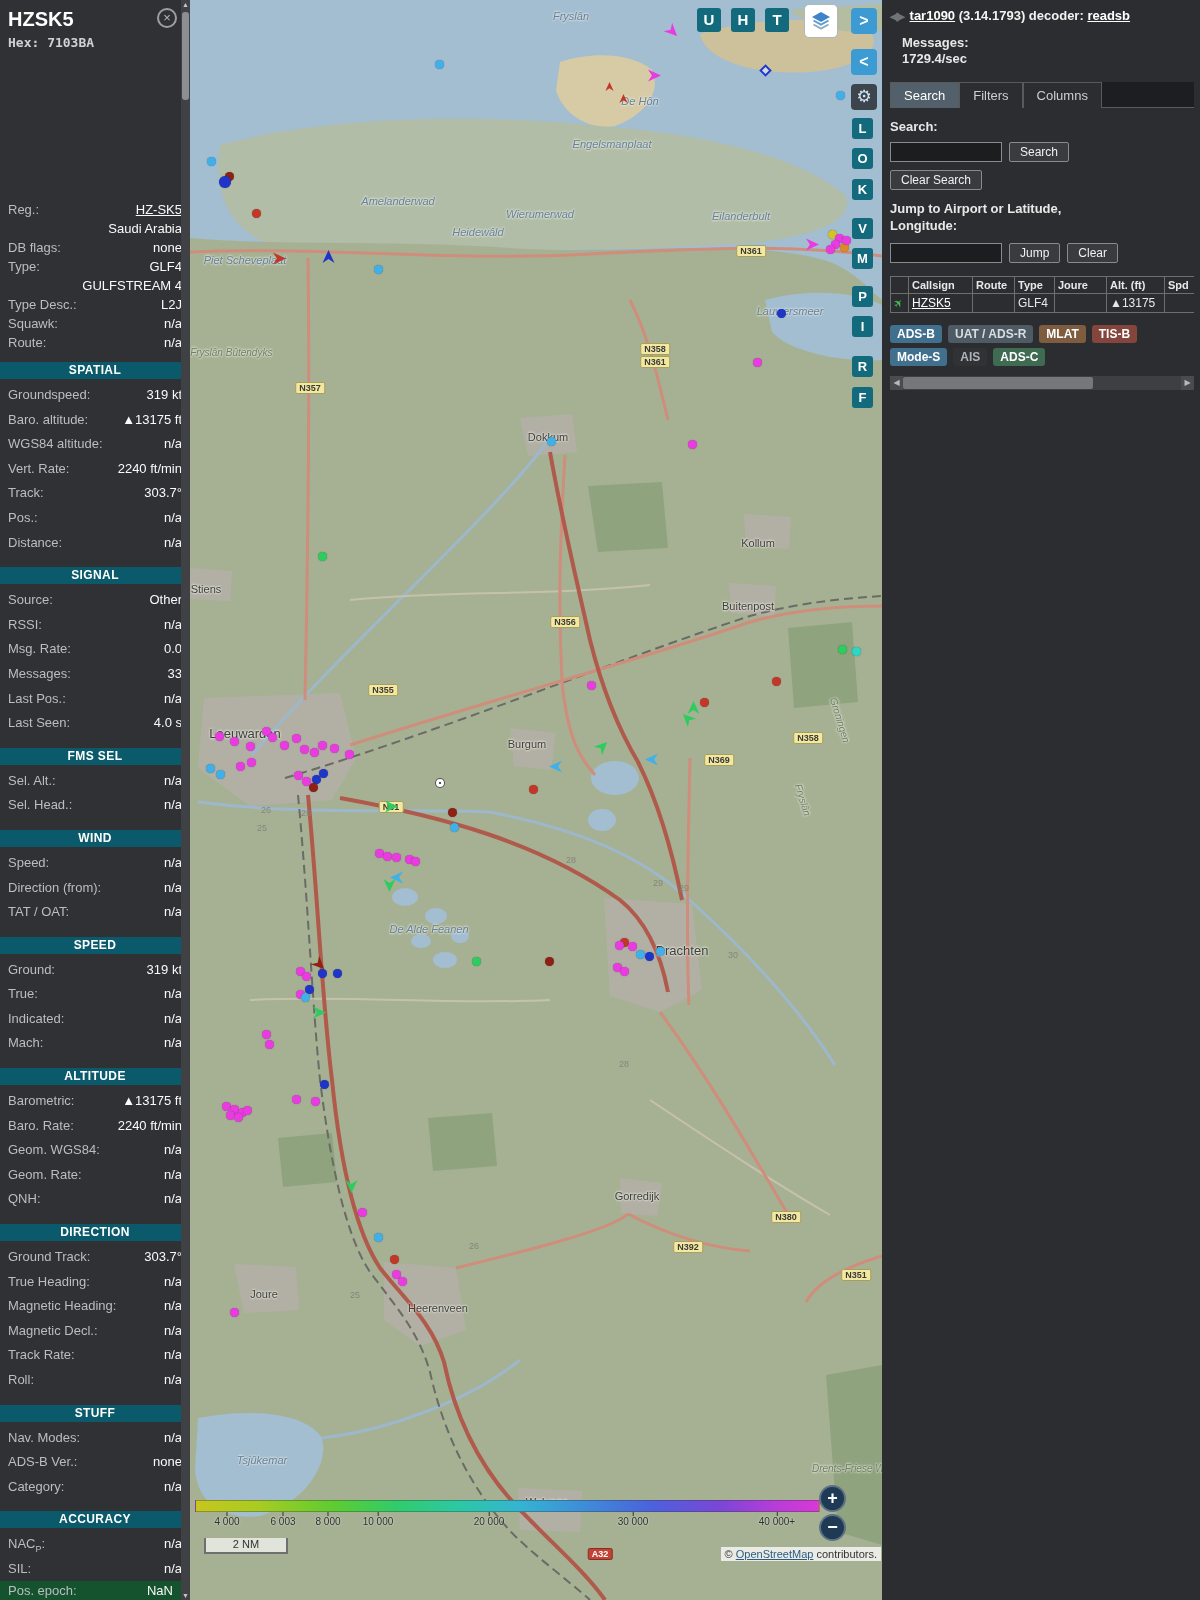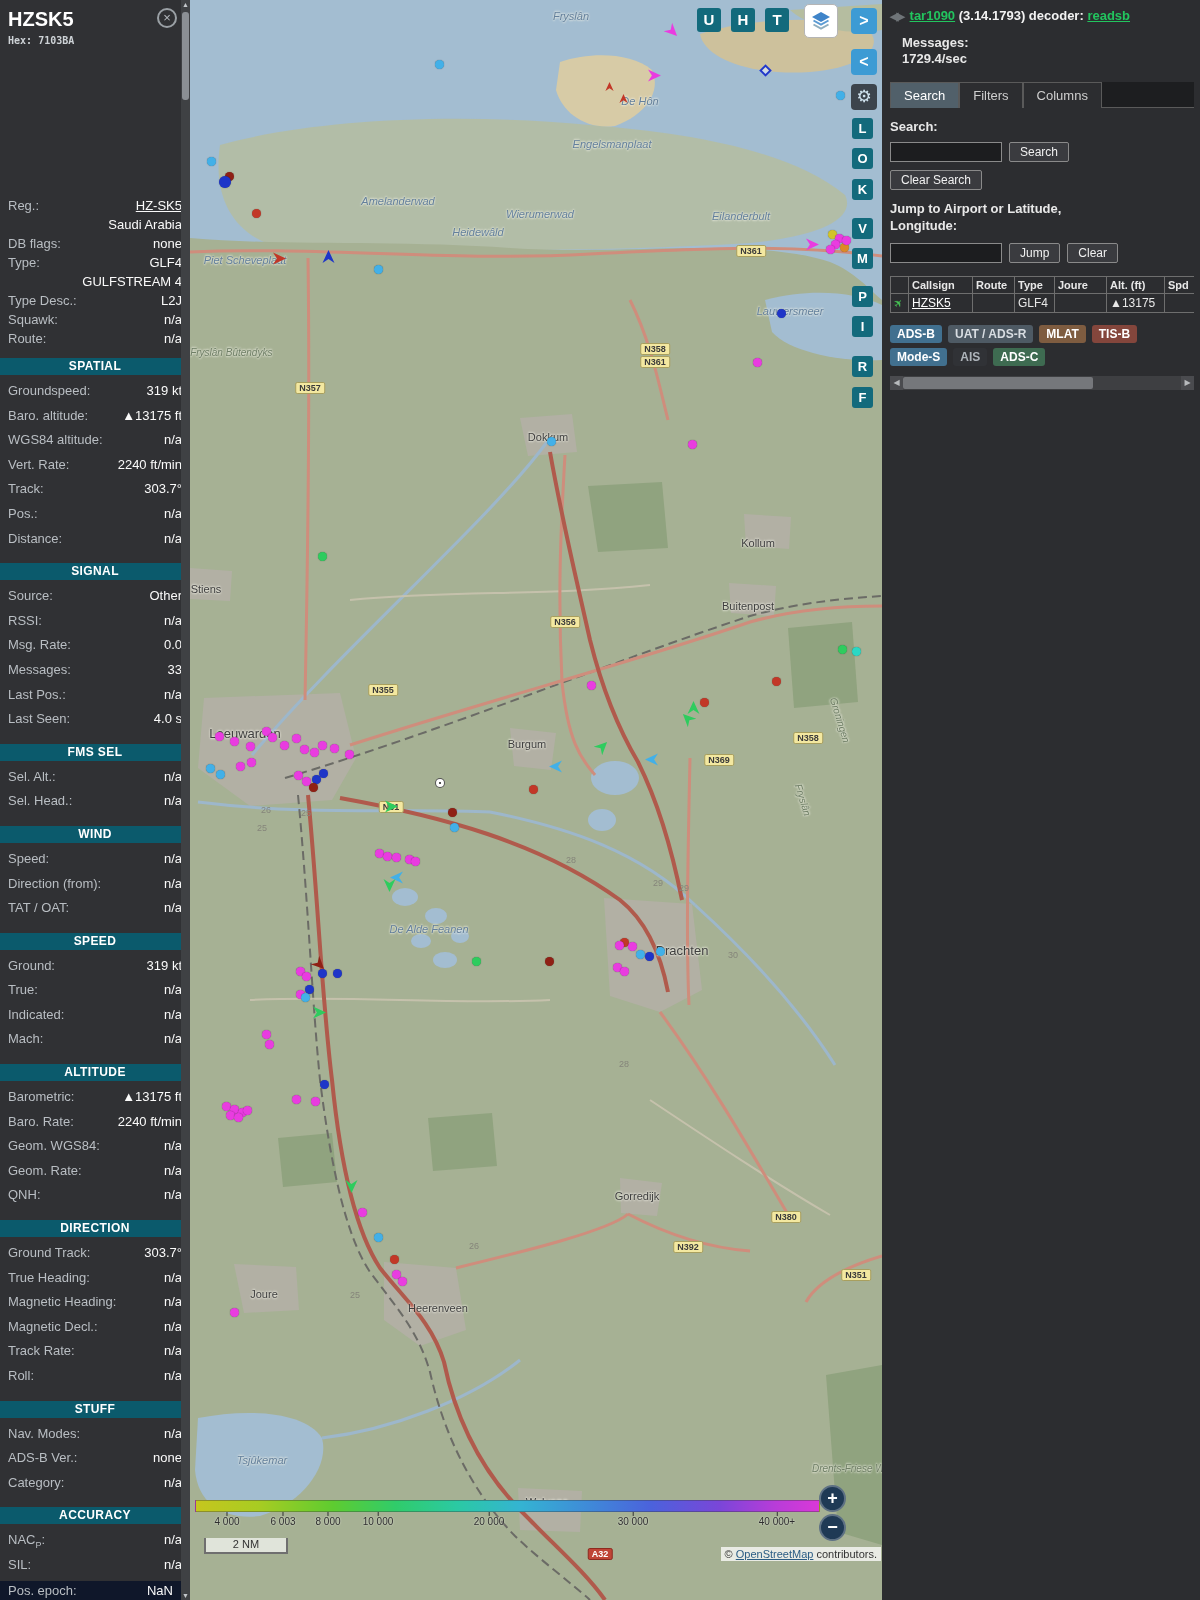--- a/index.html
+++ b/index.html
@@ -3,29 +3,29 @@
 <meta charset="utf-8">
 <style>
 *{margin:0;padding:0;box-sizing:border-box;}
 html,body{width:1200px;height:1600px;overflow:hidden;background:#2c2d30;font-family:"Liberation Sans",sans-serif;}
 #app{position:relative;width:1200px;height:1600px;}
 a{cursor:pointer;}
 
 .left-panel{position:absolute;left:0;top:0;width:190px;height:1600px;background:#303134;color:#e6e6e6;z-index:3;}
 .lp-title{font-size:20px;font-weight:bold;color:#fff;padding:8px 0 0 8px;}
 .lp-close{position:absolute;top:8px;right:13px;width:20px;height:20px;border:2px solid #9aa0a5;border-radius:50%;color:#b6bbc0;font-size:13px;line-height:15px;text-align:center;}
-.lp-hex{font-family:"DejaVu Sans Mono",monospace;font-size:10px;font-weight:bold;color:#cdd2d6;padding:4px 0 0 8px;}
+.lp-hex{font-family:"DejaVu Sans Mono",monospace;font-size:13px;font-weight:bold;color:#cdd2d6;padding:4px 0 0 8px;}
 .lp-spacer{height:150px;}
 .row{display:flex;justify-content:space-between;align-items:baseline;padding:0 8px;line-height:19px;font-size:13px;}
 .row .lbl{color:#b9bec3;white-space:nowrap;}
 .row .val{color:#fafafa;text-align:right;white-space:nowrap;}
 .row a.val{color:#fafafa;text-decoration:underline;}
 sub{font-size:9px;}
 .sec-head{margin:10px 0 6px;background:#0b5a6c;color:#fff;text-align:center;font-size:12px;font-weight:bold;letter-spacing:.4px;line-height:17px;}
-.lp-epoch{position:absolute;bottom:0;left:0;right:9px;background:#0f172a;}
+.lp-epoch{position:absolute;bottom:0;left:0;right:9px;background:#14532d;}
 .lp-scroll{position:absolute;right:0;top:0;width:9px;height:1600px;background:#3f4144;}
 .lp-thumb{position:absolute;top:12px;left:1px;width:7px;height:88px;background:#8b8f94;border-radius:3px;}
 .lp-arrow{position:absolute;left:0;width:9px;text-align:center;font-size:7px;color:#c3c7cb;}
 
 .map{position:absolute;left:190px;top:0;width:692px;height:1600px;overflow:hidden;background:#a6b194;}
 .map svg.bg{position:absolute;left:0;top:0;}
 .mk{position:absolute;z-index:2;}
 .mk.dot{width:9px;height:9px;border-radius:50%;box-shadow:0 0 1px rgba(0,0,0,.5);}
 .mk.tri{width:13px;height:13px;clip-path:polygon(50% 0%,96% 100%,50% 70%,4% 100%);}
 .mk.dia{width:9px;height:9px;border:2px solid #2238c8;background:rgba(225,233,250,.65);transform:rotate(45deg);}
@@ -48,21 +48,21 @@
 .legend-item .tick{width:1px;height:4px;background:#333;margin:0 auto;}
 .legend-item .tlabel{font-size:10px;color:#2e2e2e;white-space:nowrap;text-shadow:0 0 2px rgba(255,255,255,.7);}
 .scalebox{position:absolute;left:14px;top:1538px;width:84px;height:16px;background:rgba(255,255,255,.65);border:2px solid #6f6f6f;border-top:none;font-size:11px;color:#333;text-align:center;line-height:12px;z-index:3;}
 .zoombtn{position:absolute;left:629px;width:27px;height:27px;border-radius:50%;background:#1f3a55;border:2px solid #5e7184;color:#fff;font-size:18px;font-weight:bold;text-align:center;line-height:22px;z-index:4;}
 .attrib{position:absolute;right:1px;top:1547px;background:rgba(255,255,255,.75);font-size:11px;color:#333;padding:1px 4px;z-index:3;white-space:nowrap;}
 .attrib a{color:#2b5d84;text-decoration:underline;}
 
 .right-panel{position:absolute;left:882px;top:0;width:318px;height:1600px;background:#2c2d30;color:#e8e8e8;font-size:13px;}
 .rp-pad{padding:8px 6px 0 8px;}
 .rp-title{font-size:13px;font-weight:bold;white-space:nowrap;color:#f2f2f2;}
-.rp-title .lnk{color:#22c55e;text-decoration:underline;}
+.rp-title .lnk{color:#ffffff;text-decoration:underline;}
 .collapse{color:#6f7478;margin-right:3px;letter-spacing:-2px;font-size:11px;}
 .rp-stats{display:flex;margin-top:16px;font-weight:bold;}
 .rp-stats .colL div{line-height:1.55;}
 .rp-stats .colL{width:150px;}
 .herelink{color:#6f9bff;text-decoration:underline;display:inline-block;}
 .rp-stats .colR{margin-left:12px;margin-top:-4px;line-height:1.2;}
 .tabbar{display:flex;margin-top:16px;background:#1d1e20;align-items:stretch;}
 .tab{padding:5px 13px;border:1px solid #5a5a5a;border-bottom:none;color:#cfcfcf;background:#2c2d30;font-size:13px;}
 .tab.active{background:#51606a;color:#fff;}
 .tabfill{flex:1;background:#1d1e20;border-bottom:1px solid #5a5a5a;}

